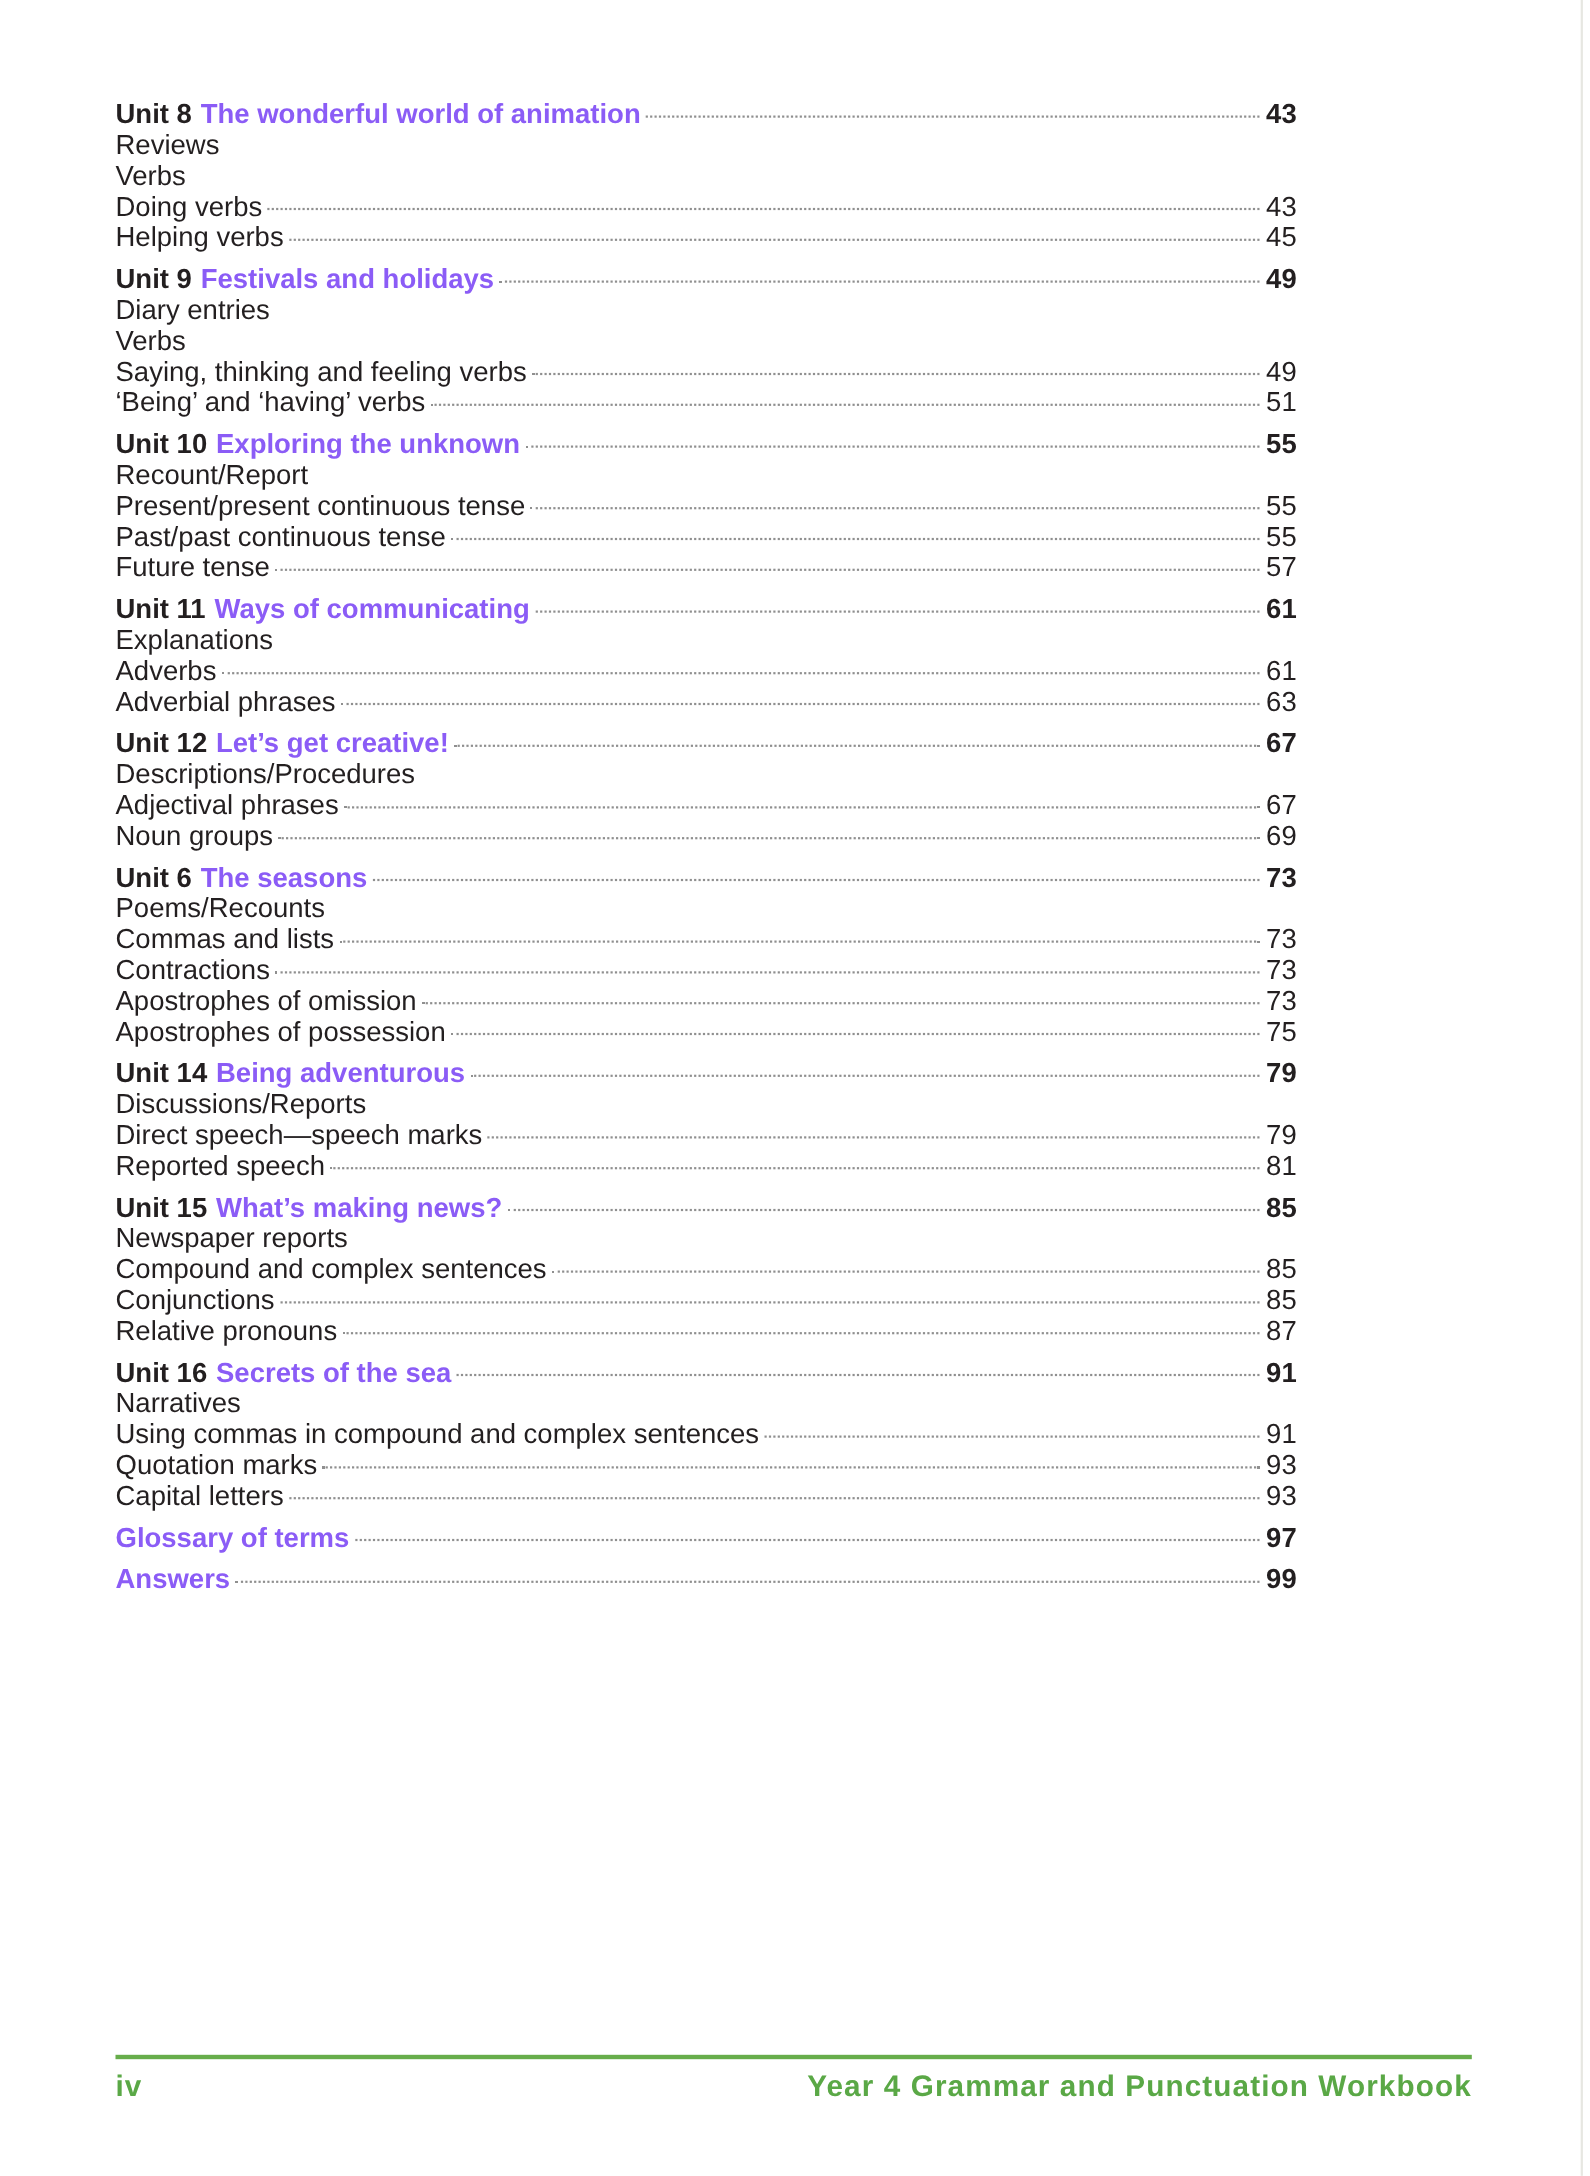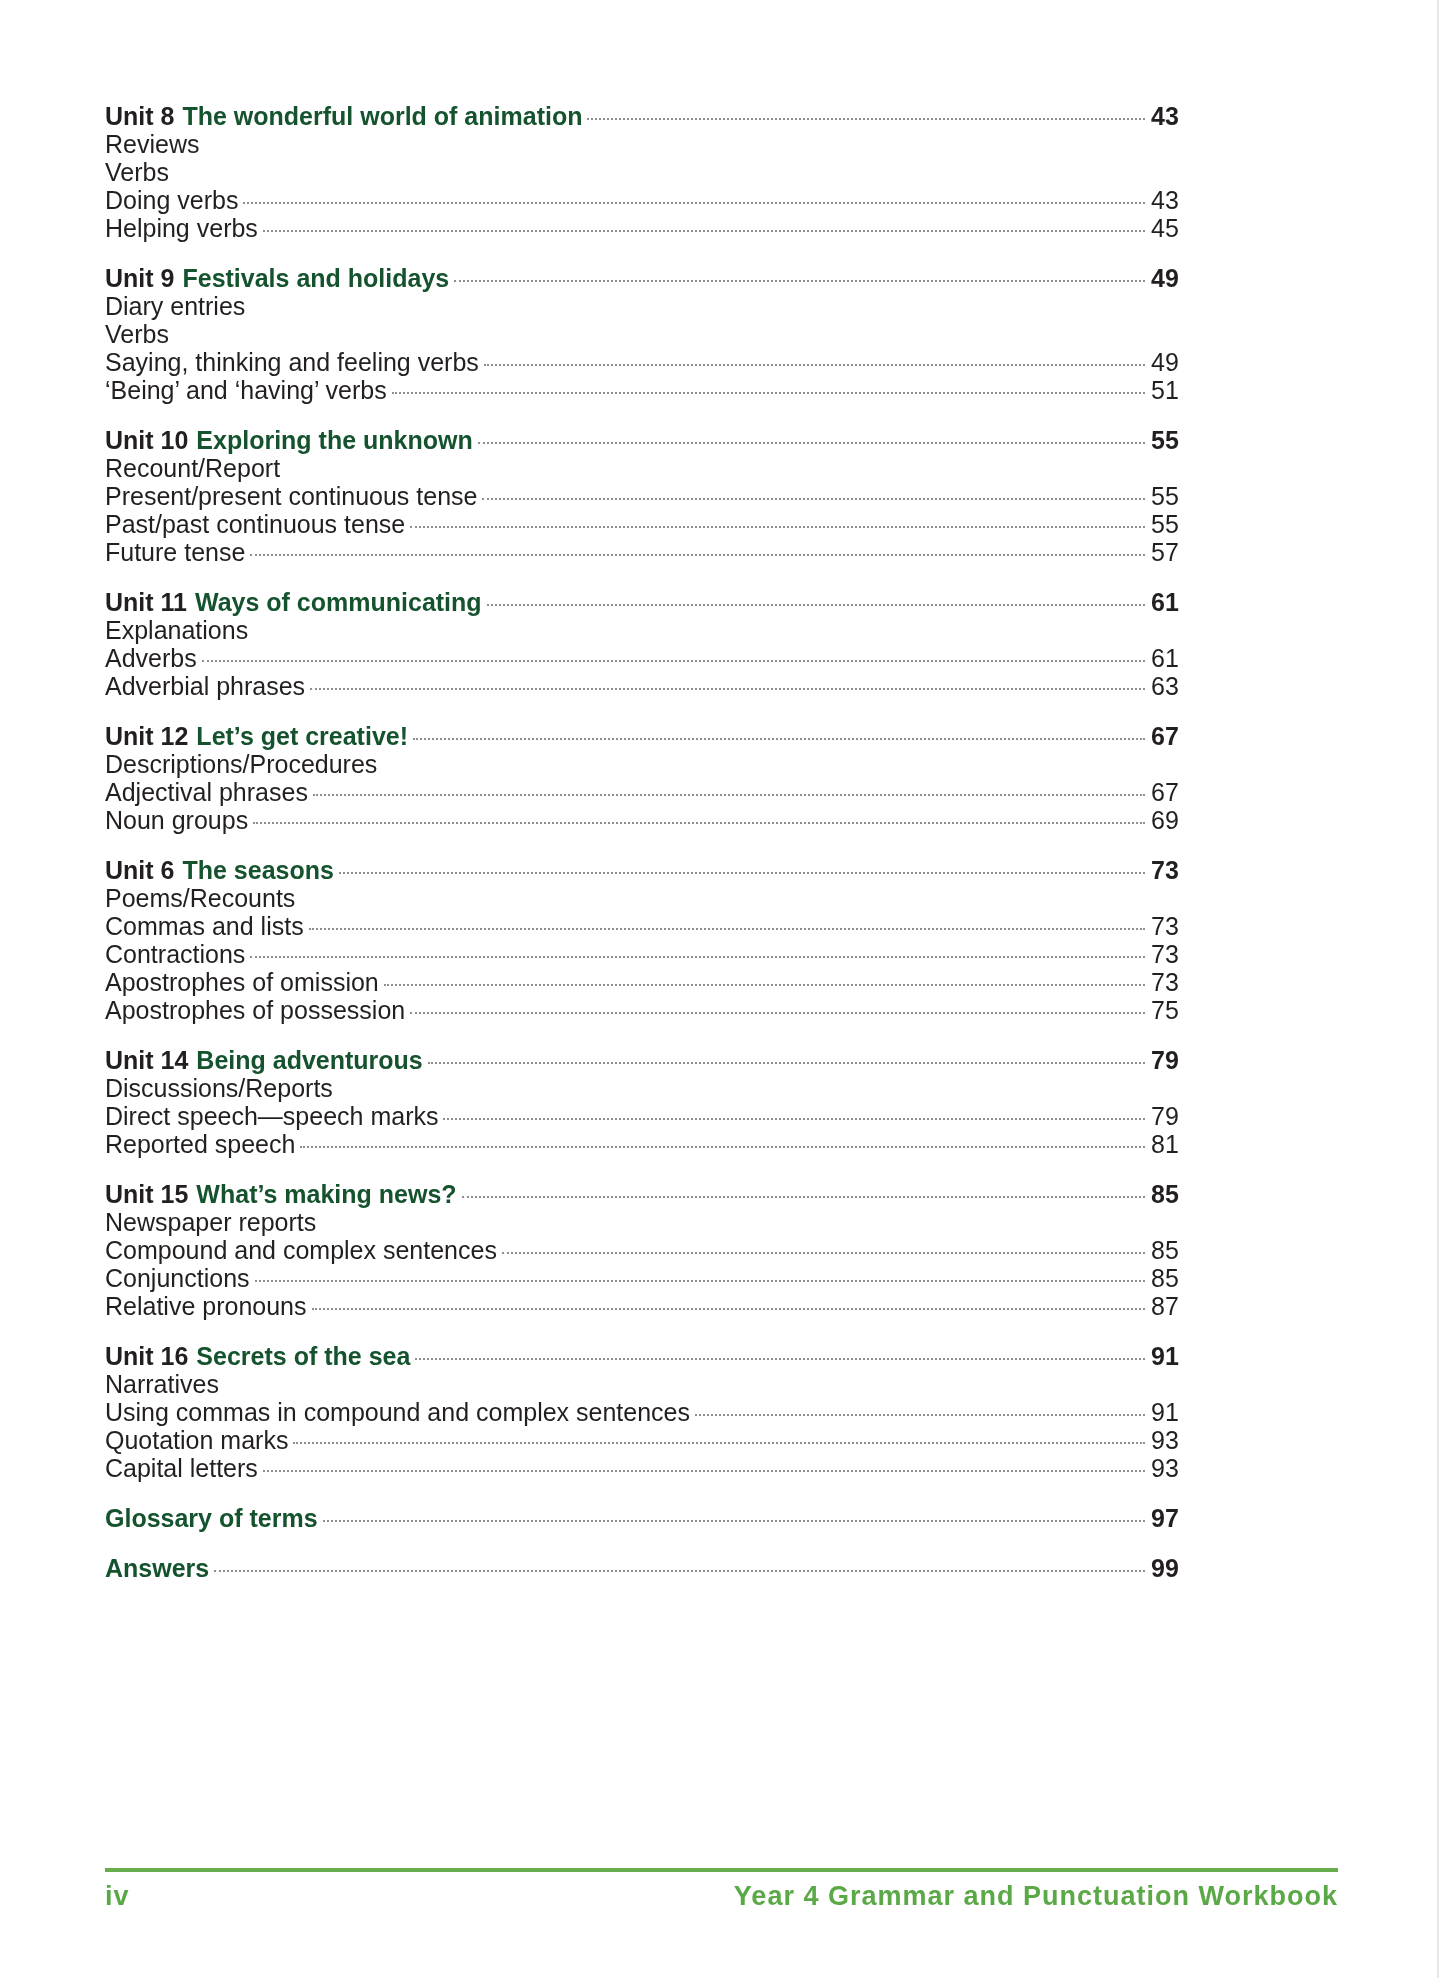--- a/index.html
+++ b/index.html
@@ -31,30 +31,30 @@
   }
   .row {
     display: flex;
     align-items: baseline;
     height: 28px;
     font-size: 25px;
     line-height: 28px;
     white-space: nowrap;
   }
   .row.unit, .row.section {
-    margin-top: 22px;
+    margin-top: 10px;
     font-weight: 700;
   }
   .prefix {
     color: #231f20;
     font-weight: 700;
     margin-right: 8px;
   }
   .unit .label, .section .label {
-    color: #14532d;
+    color: #8b5cf6;
     font-weight: 700;
   }
   .genre .label {
   }
   .leader {
     flex: 1 1 auto;
     border-bottom: 2px dotted #8f8f8f;
     margin: 0 6px 0 5px;
     transform: translateY(-5px);
     min-width: 20px;

